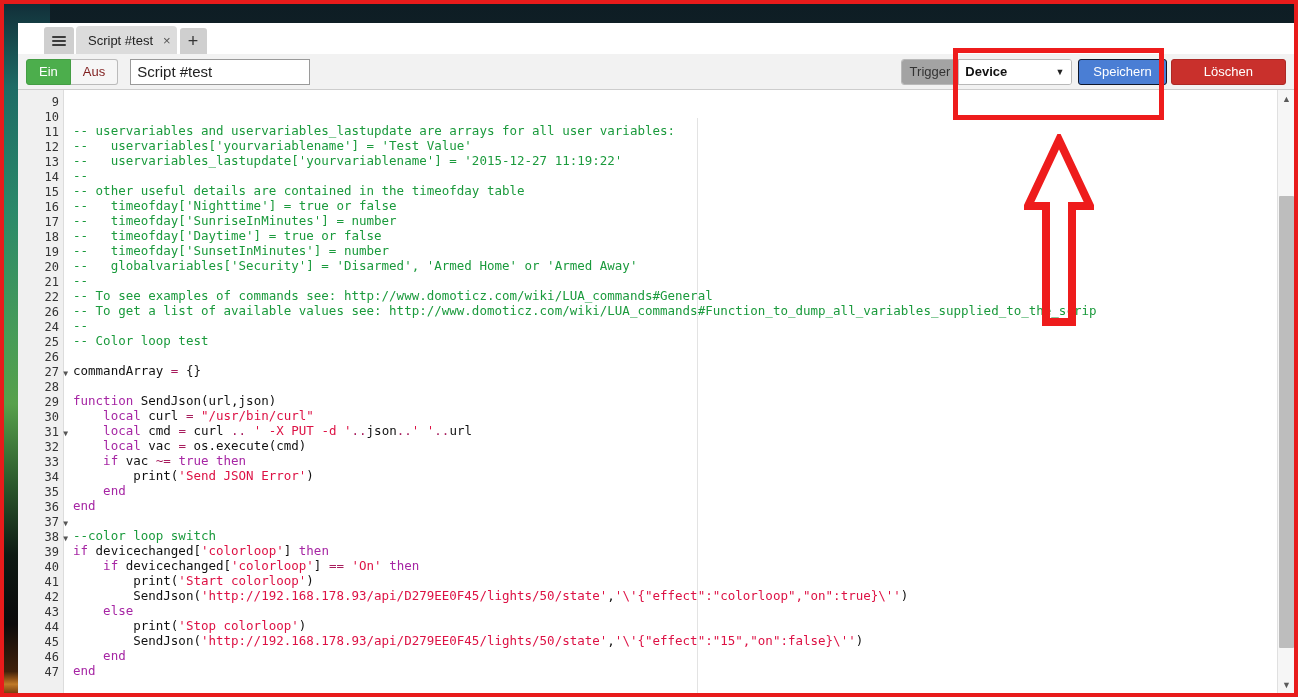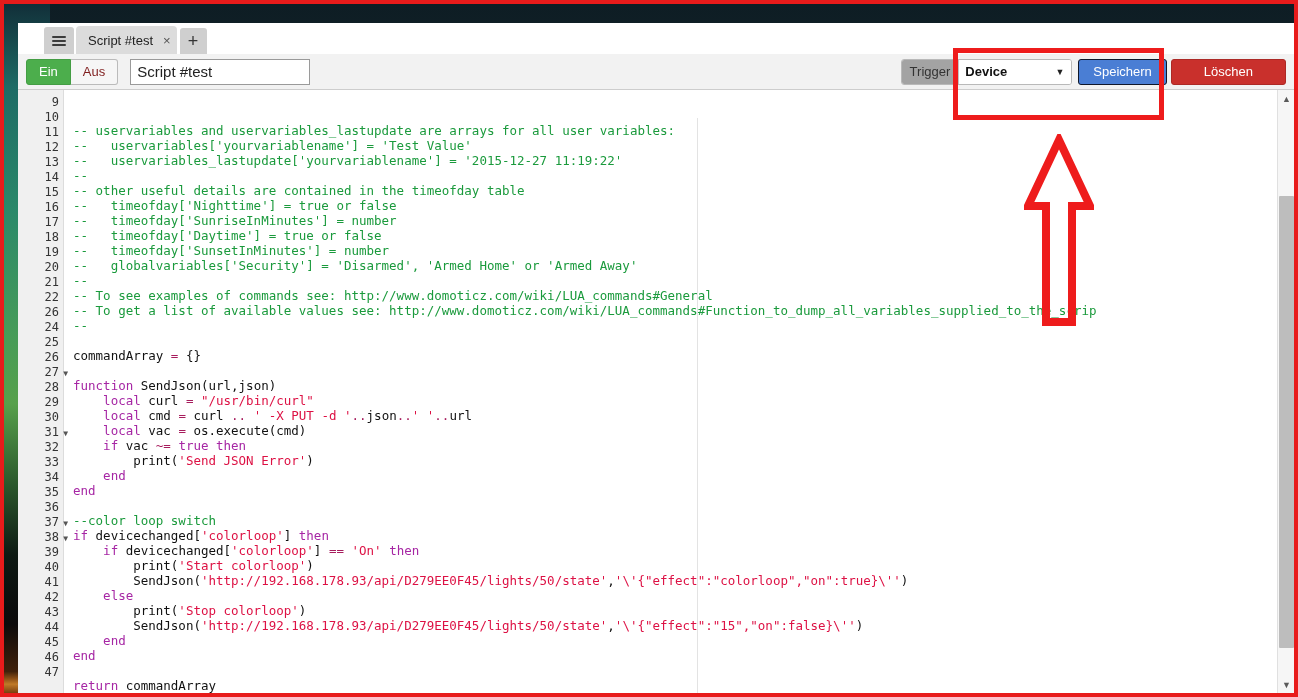--- a/index.html
+++ b/index.html
@@ -387,20 +387,21 @@
           <div class="cline"><span class="cm">-- other useful details are contained in the timeofday table</span></div>
           <div class="cline"><span class="cm">--   timeofday['Nighttime'] = true or false</span></div>
           <div class="cline"><span class="cm">--   timeofday['SunriseInMinutes'] = number</span></div>
           <div class="cline"><span class="cm">--   timeofday['Daytime'] = true or false</span></div>
           <div class="cline"><span class="cm">--   timeofday['SunsetInMinutes'] = number</span></div>
           <div class="cline"><span class="cm">--   globalvariables['Security'] = 'Disarmed', 'Armed Home' or 'Armed Away'</span></div>
           <div class="cline"><span class="cm">--</span></div>
           <div class="cline"><span class="cm">-- To see examples of commands see: http://www.domoticz.com/wiki/LUA_commands#General</span></div>
           <div class="cline"><span class="cm">-- To get a list of available values see: http://www.domoticz.com/wiki/LUA_commands#Function_to_dump_all_variables_supplied_to_the_scrip</span></div>
           <div class="cline"><span class="cm">--</span></div>
+          <div class="cline"><span class="cm">-- Color loop test</span></div>
           <div class="cline"><span class="pl"></span></div>
           <div class="cline"><span class="pl">commandArray </span><span class="op">=</span><span class="pl"> {}</span></div>
           <div class="cline"><span class="pl"></span></div>
           <div class="cline"><span class="kw">function</span><span class="pl"> SendJson(url,json)</span></div>
           <div class="cline"><span class="pl">    </span><span class="kw">local</span><span class="pl"> curl </span><span class="op">=</span><span class="pl"> </span><span class="str">"/usr/bin/curl"</span></div>
           <div class="cline"><span class="pl">    </span><span class="kw">local</span><span class="pl"> cmd </span><span class="op">=</span><span class="pl"> curl </span><span class="op">..</span><span class="pl"> </span><span class="str">' -X PUT -d '</span><span class="op">..</span><span class="pl">json</span><span class="op">..</span><span class="str">' '</span><span class="op">..</span><span class="pl">url</span></div>
           <div class="cline"><span class="pl">    </span><span class="kw">local</span><span class="pl"> vac </span><span class="op">=</span><span class="pl"> os.execute(cmd)</span></div>
           <div class="cline"><span class="pl">    </span><span class="kw">if</span><span class="pl"> vac </span><span class="op">~=</span><span class="pl"> </span><span class="kw">true</span><span class="pl"> </span><span class="kw">then</span></div>
           <div class="cline"><span class="pl">        print(</span><span class="str">'Send JSON Error'</span><span class="pl">)</span></div>
           <div class="cline"><span class="pl">    </span><span class="kw">end</span></div>

